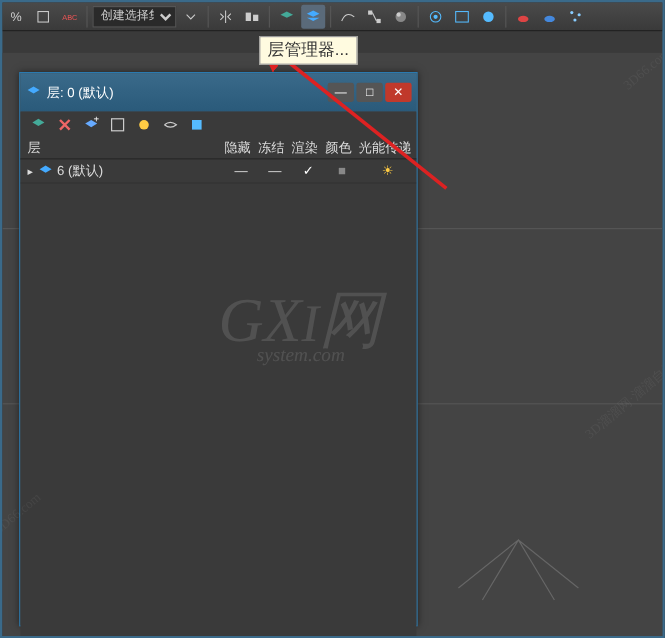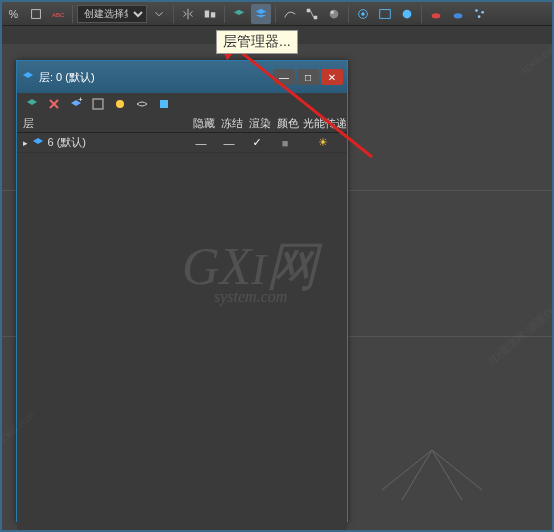--- a/index.html
+++ b/index.html
@@ -108,21 +108,21 @@
 .panel-header {
   height: 18px;
   background: #3a3a3a;
   display: flex;
   align-items: center;
   font-size: 11px;
   color: #ddd;
   border-bottom: 1px solid #222;
 }
 .panel-header .col-name { flex: 1; padding-left: 6px; }
-.panel-header .col { width: 28px; text-align: right; }
+.panel-header .col { width: 28px; text-align: left; }
 .panel-body {
   height: calc(100% - 62px);
   background: #3a3a3a;
   overflow: hidden;
 }
 .layer-row {
   height: 20px;
   display: flex;
   align-items: center;
   border-bottom: 1px solid #333;

